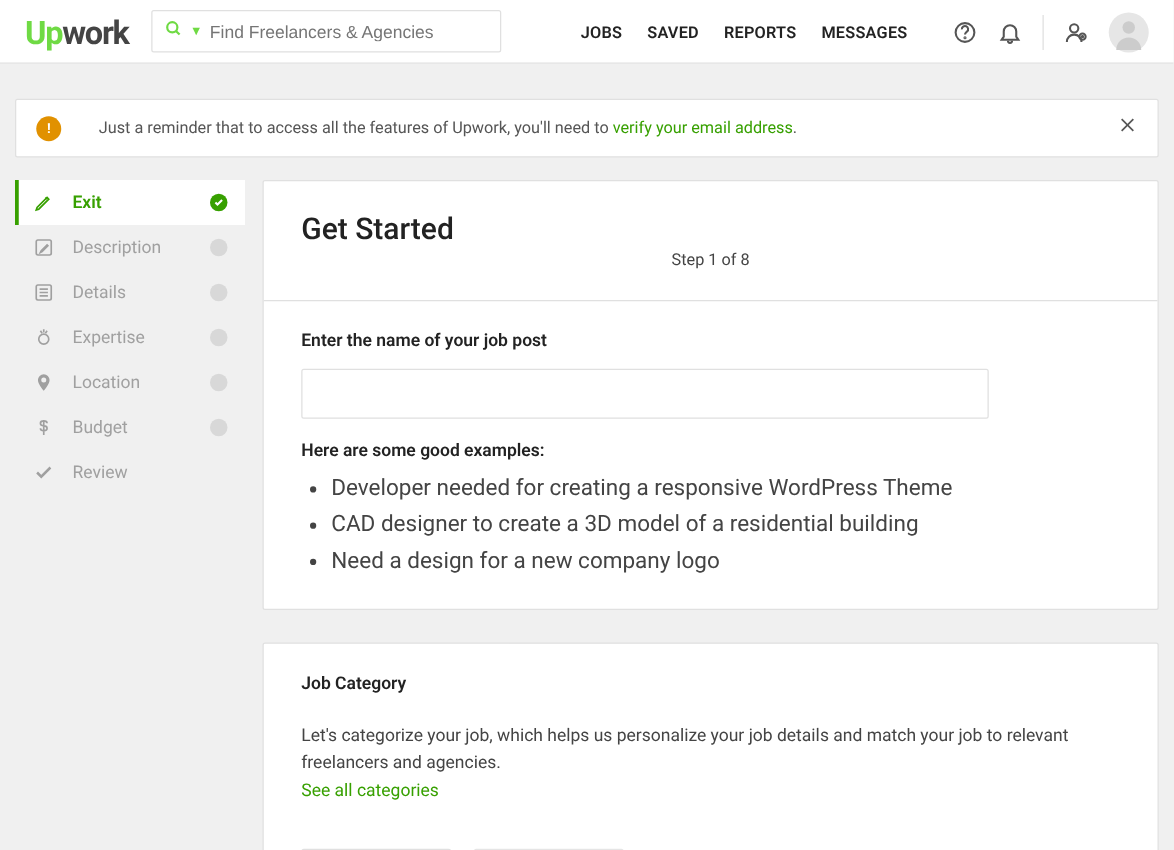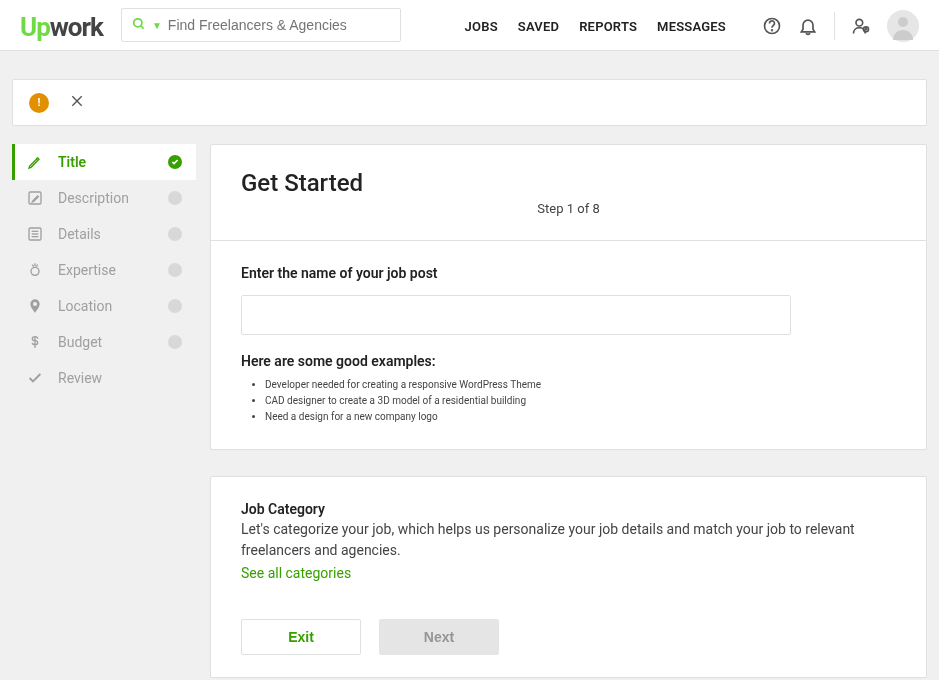--- a/index.html
+++ b/index.html
@@ -109,22 +109,22 @@
     .card-header .sub { font-size: 13px; color: #444; text-align: center; }
     .card-body { padding: 24px 30px; }
     .field-label { font-size: 14px; font-weight: 600; color: #222; margin-bottom: 14px; }
     .text-input {
       width: 100%; max-width: 550px; height: 40px; border: 1px solid #e0e0e0;
       border-radius: 2px; padding: 0 12px; font-size: 14px; outline: none;
       margin-bottom: 18px;
     }
     .examples-label { font-size: 14px; font-weight: 600; margin-bottom: 8px; }
     .examples-list { list-style: disc; padding-left: 24px; }
-    .examples-list li { font-size: 10px; color: #444; line-height: 1.6; }
-    .section-title { font-size: 14px; font-weight: 600; margin-bottom: 2px; }
+    .examples-list li { font-size: 18px; color: #444; line-height: 1.6; }
+    .section-title { font-size: 14px; font-weight: 600; margin-bottom: 24px; }
     .section-desc { font-size: 14px; color: #444; line-height: 1.5; margin-bottom: 4px; }
     .link-green { color: #37a000; font-size: 14px; cursor: pointer; }
     .card-footer { padding: 14px 30px 22px; display: flex; gap: 18px; }
     .btn {
       width: 120px; height: 36px; border-radius: 2px; font-size: 14px;
       font-weight: 600; cursor: pointer; display: flex; align-items: center; justify-content: center;
     }
     .btn-exit { border: 1px solid #e0e0e0; background: #fff; color: #37a000; }
     .btn-next { border: none; background: #e5e5e5; color: #959595; cursor: not-allowed; }
   </style>
@@ -178,38 +178,41 @@
             <circle cx="16" cy="12" r="5" fill="#ccc"></circle>
             <path d="M6 30c0-6 4.5-10 10-10s10 4 10 10" fill="#ccc"></path>
           </svg>
       </div>
     </div>
   </nav>
 </header>
 
 <div class="alert">
   <div class="alert-icon">!</div>
+  <div class="alert-text">
+    <span>Just a reminder that to access all the features of Upwork, you'll need to </span><a>verify your email address</a><span>.</span>
+  </div>
   <div class="alert-close">
     <svg width="16" height="16" viewBox="0 0 24 24" fill="none" stroke="currentColor" stroke-width="2">
         <line x1="5" y1="5" x2="19" y2="19"></line>
         <line x1="19" y1="5" x2="5" y2="19"></line>
       </svg>
   </div>
 </div>
 
 <div class="content">
   <aside class="sidebar">
     <div class="step-item active">
       <span class="step-icon">
           <svg width="16" height="16" viewBox="0 0 24 24" fill="none" stroke="currentColor" stroke-width="2">
             <path d="M3 21l3-1 12-12-2-2L4 18l-1 3z"></path>
             <path d="M14 6l2 2"></path>
           </svg>
         </span>
-      <span class="step-label">Title</span>
+      <span class="step-label">Exit</span>
       <span class="step-status">
           <svg viewBox="0 0 24 24" fill="none" stroke="#fff" stroke-width="5">
             <path d="M4 12l5 5L20 6"></path>
           </svg>
         </span>
     </div>
     <div class="step-item">
       <span class="step-icon">
           <svg width="16" height="16" viewBox="0 0 24 24" fill="none" stroke="currentColor" stroke-width="2">
             <rect x="3" y="3" width="18" height="18" rx="2"></rect>

